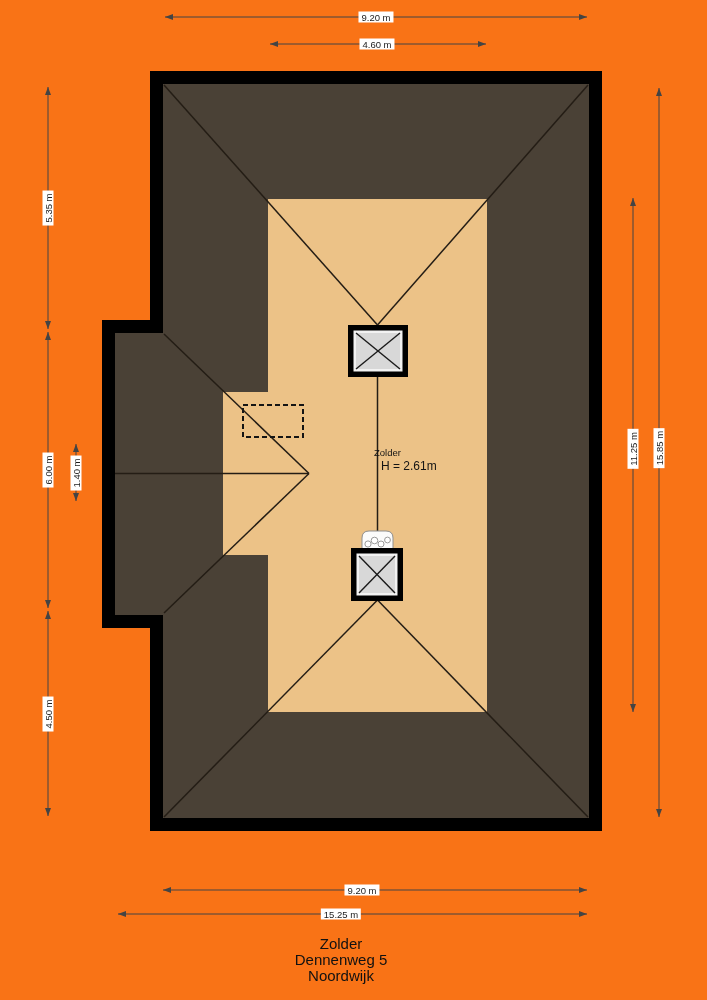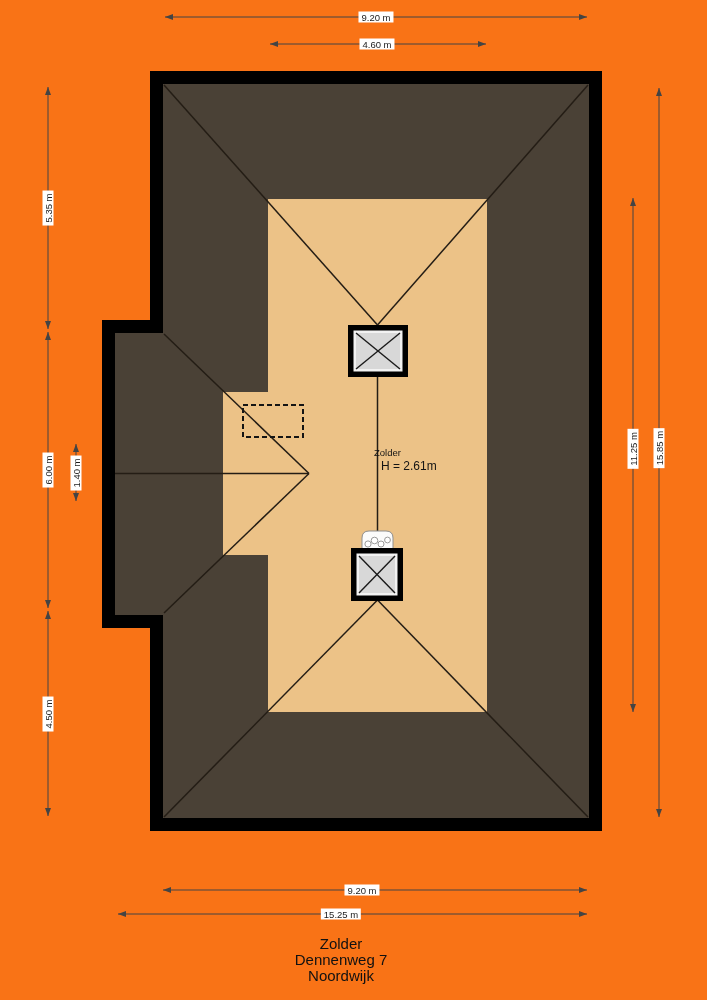--- a/index.html
+++ b/index.html
@@ -124,17 +124,17 @@
   <span class="dim v" style="left:633px;top:449px;">11.25 m</span>
   <span class="dim v" style="left:659px;top:448px;">15.85 m</span>
   <span class="dim" style="left:362px;top:890px;">9.20 m</span>
   <span class="dim" style="left:341px;top:914px;">15.25 m</span>
 
   <span class="room-label room-name" style="left:374px;top:447px;">Zolder</span>
   <span class="room-label room-height" style="left:381px;top:459px;">H = 2.61m</span>
 
   <div class="title-block">
     <div>Zolder</div>
-    <div>Dennenweg 7</div>
+    <div>Dennenweg 5</div>
     <div>Noordwijk</div>
   </div>
 
 </div>
 
 </body></html>

